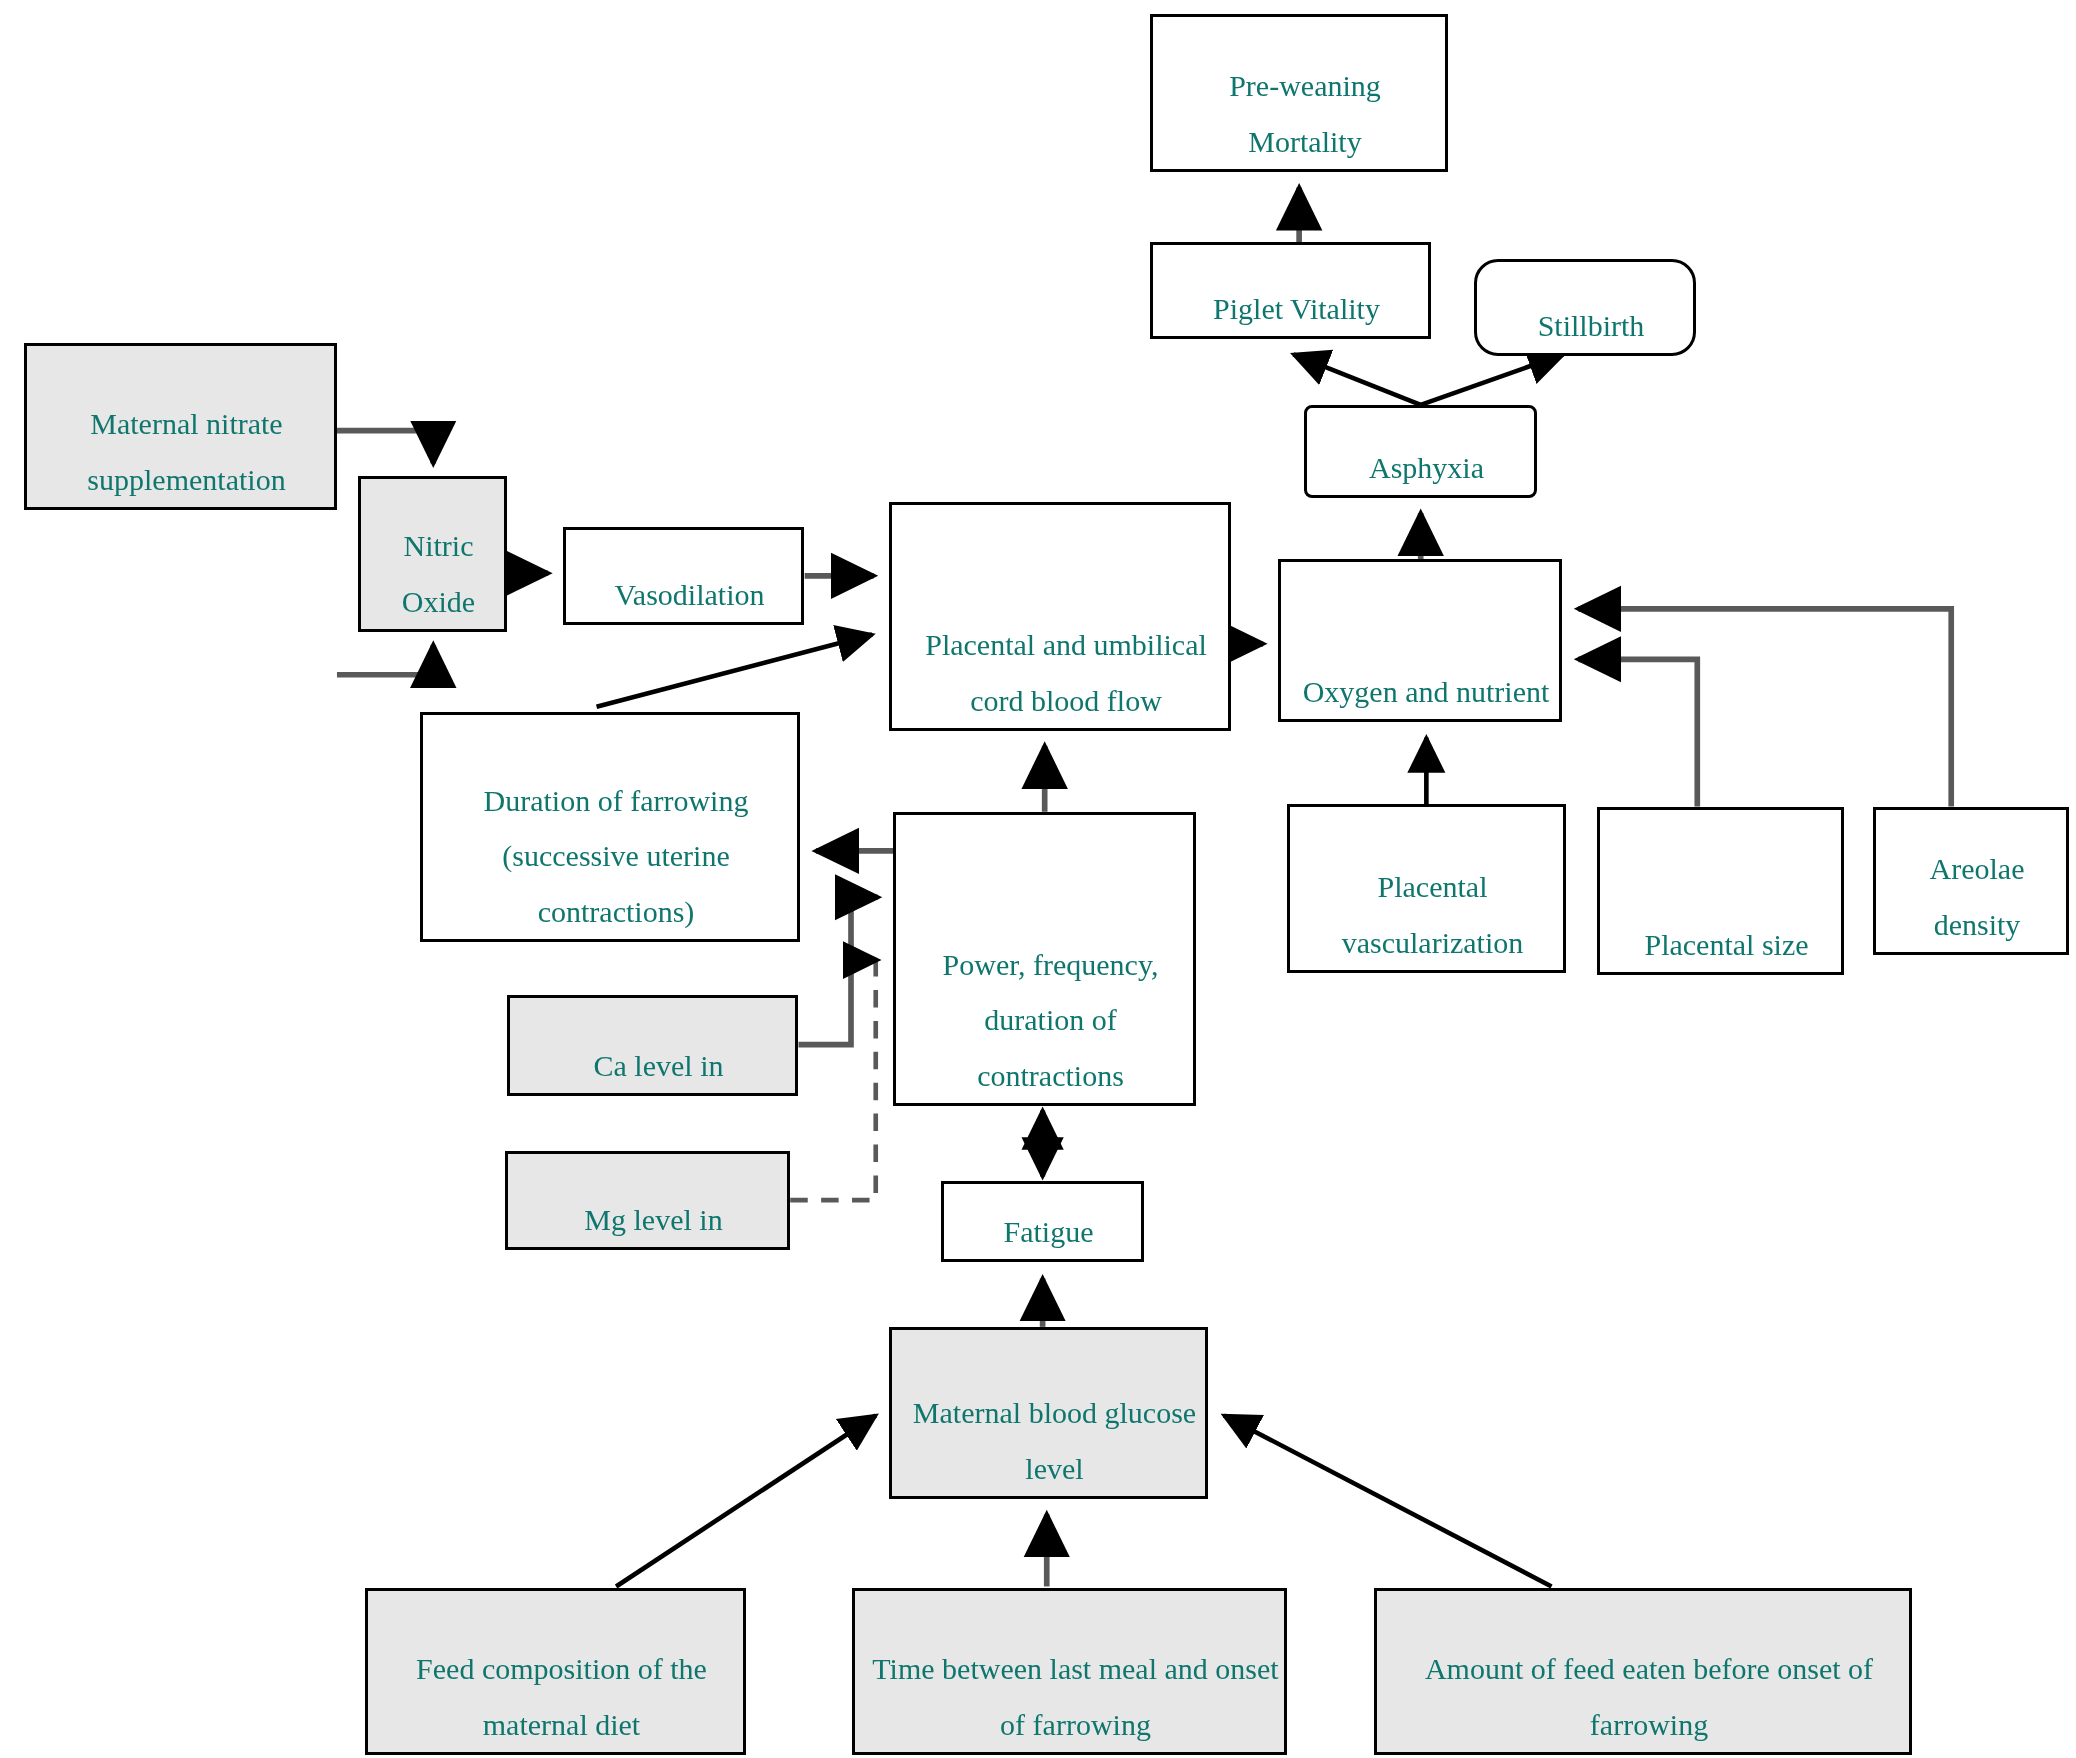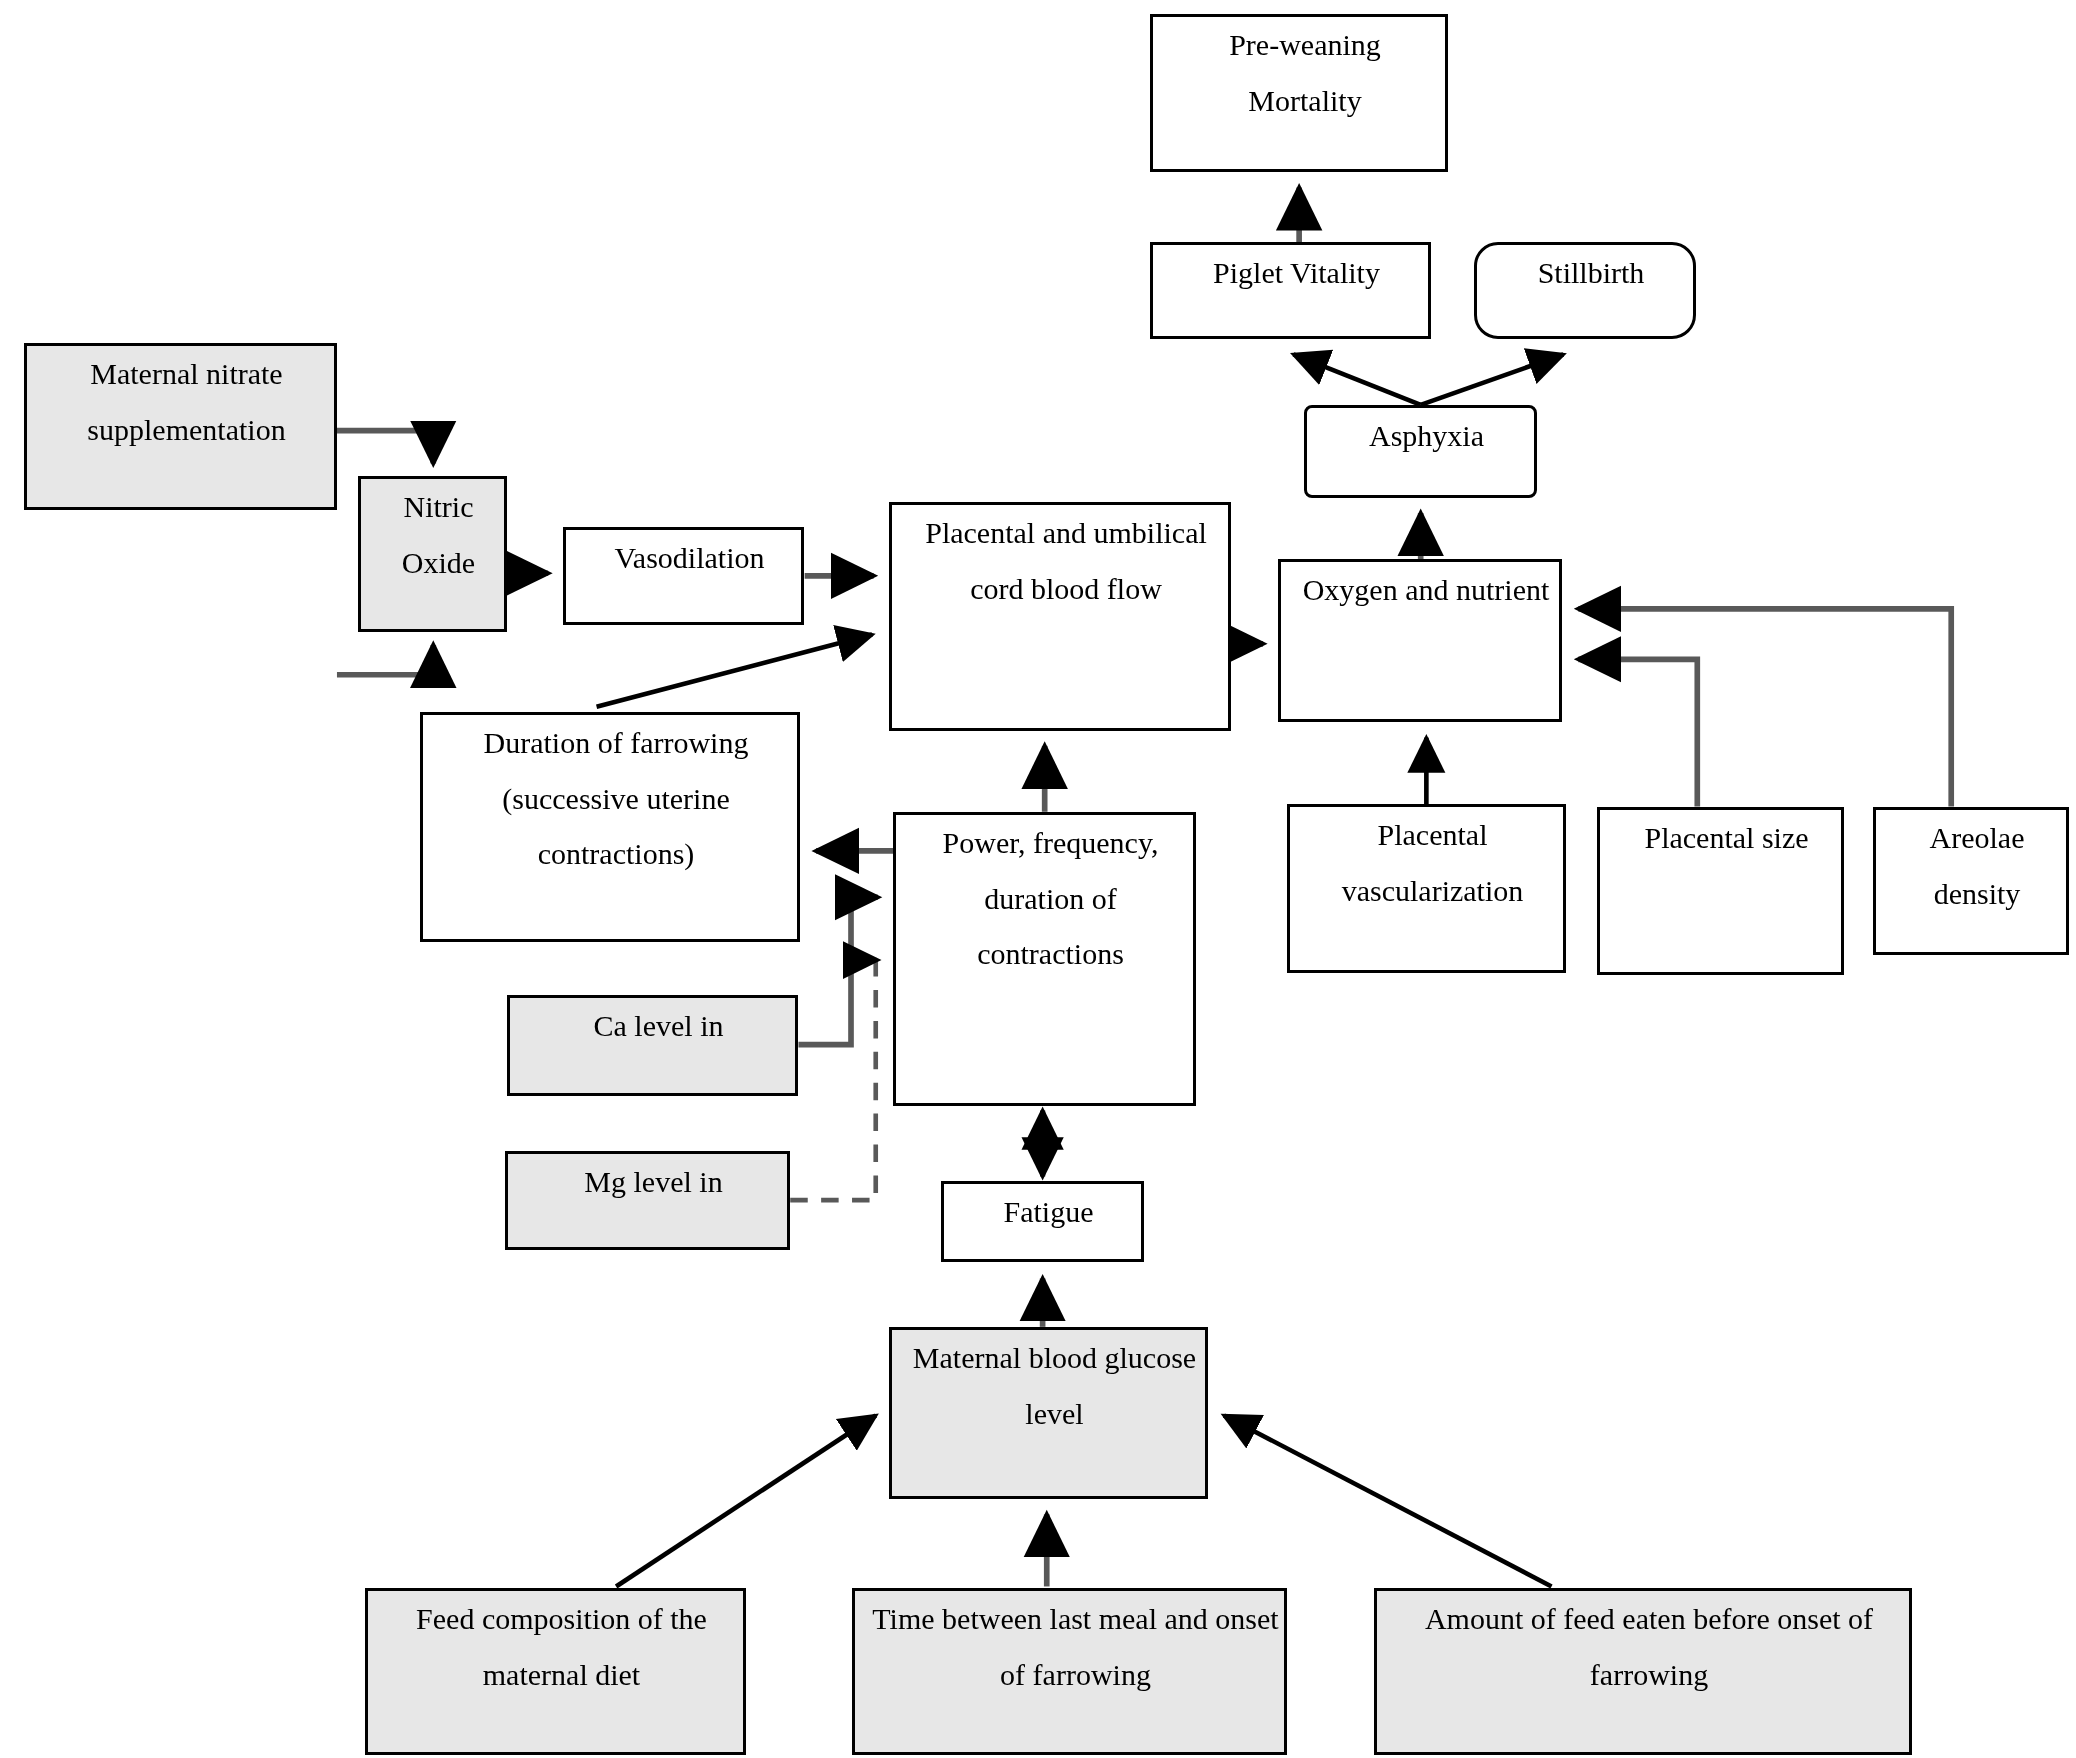--- a/index.html
+++ b/index.html
@@ -1,20 +1,20 @@
 <!DOCTYPE html>
 <html style="font-size:8.2px"><head>
 <meta charset="utf-8">
 <style>
   html,body{margin:0;padding:0;background:#ffffff;}
   body{width:2077px;height:1759px;font-family:"Liberation Serif","DejaVu Serif",serif;}
   #stage{position:relative;width:2077px;height:1759px;overflow:hidden;background:#fff;}
   svg.edges{position:absolute;left:0;top:0;width:2077px;height:1759px;}
   .node{position:absolute;box-sizing:border-box;border:3.1px solid #000;display:flex;
-        align-items:flex-start;justify-content:center;text-align:center;color:#000000;
+        align-items:flex-end;justify-content:center;text-align:center;color:#0f766e;
         font-family:"Liberation Serif","DejaVu Serif",serif;line-height:1.85;padding-left:12px;}
   .node .lbl{display:block;width:100%;padding:0 5.2px;}
   .fill-gray{background:#e7e7e7;}
   .fill-white{background:#ffffff;}
   .fs-big{font-size:30px;}
 </style>
 </head>
 <body>
 
 <div id="stage">
@@ -99,21 +99,21 @@
       <path d="M 3012,3080 L 2376,2748" fill="none" stroke="#000000" stroke-width="9" marker-end="url(#ah-black)"></path>
     </g>
   </svg>
 
   <div class="node fill-white fs-big" style="left:1150px;top:14.4px;width:298px;height:158px;">
       <span class="lbl">Pre-weaning Mortality</span>
     </div>
   <div class="node fill-white fs-big" style="left:1150px;top:242px;width:281px;height:97px;">
       <span class="lbl">Piglet Vitality</span>
     </div>
-  <div class="node fill-white fs-big" style="left:1474px;top:242px;width:222px;height:97px;border-radius:24px;">
+  <div class="node fill-white fs-big" style="left:1474px;top:259px;width:222px;height:97px;border-radius:24px;">
       <span class="lbl">Stillbirth</span>
     </div>
   <div class="node fill-white fs-big" style="left:1304px;top:405px;width:233px;height:93px;border-radius:8px;">
       <span class="lbl">Asphyxia</span>
     </div>
   <div class="node fill-white fs-big" style="left:1278px;top:559px;width:284px;height:163px;">
       <span class="lbl">Oxygen and nutrient</span>
     </div>
 
   <div class="node fill-gray fs-big" style="left:24px;top:343px;width:313px;height:167px;">

